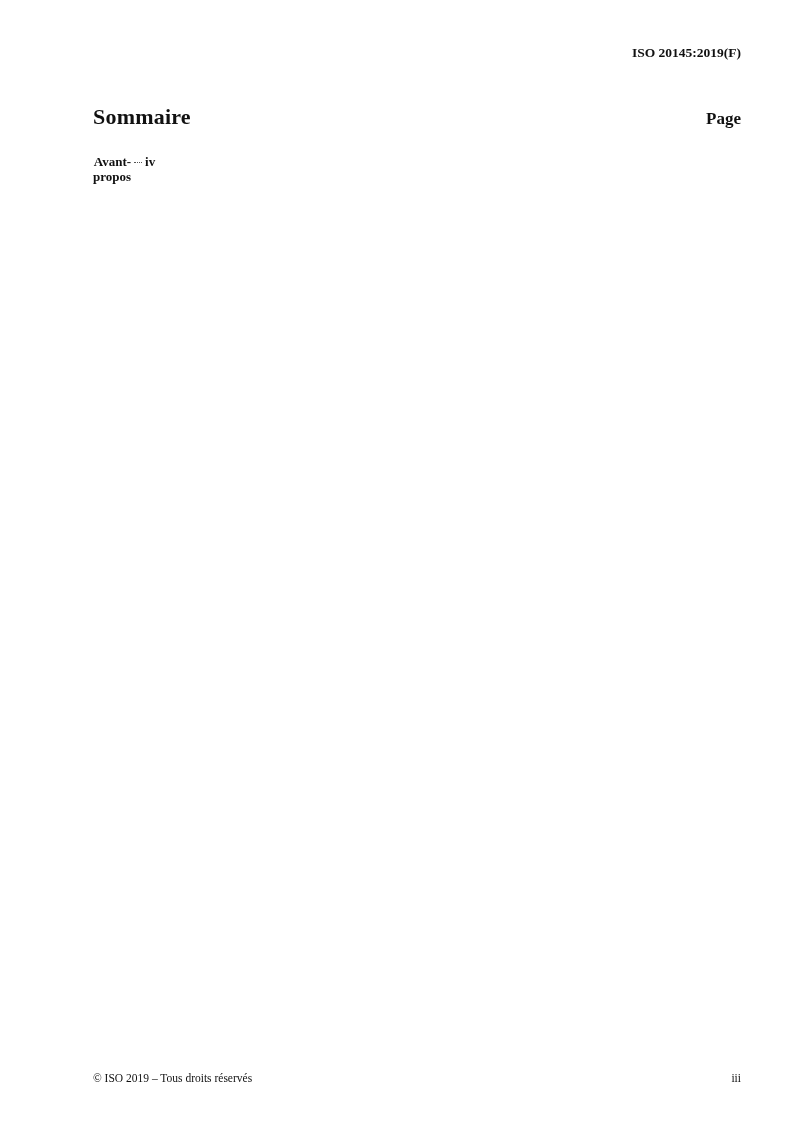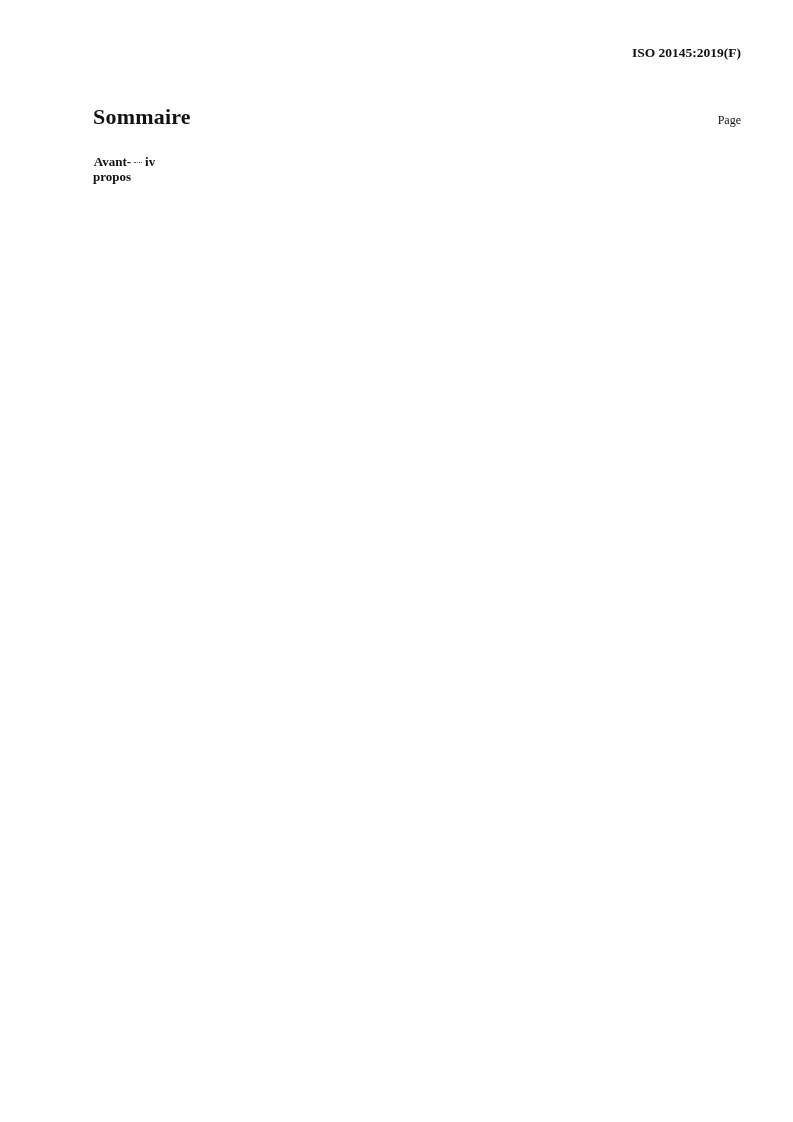--- a/index.html
+++ b/index.html
@@ -33,21 +33,22 @@
     align-items: baseline;
     text-align: center;
   }
   .toc-title {
     font-size: 22px;
     font-weight: bold;
     letter-spacing: 0.2px;
     margin: 0;
   }
   .page-label {
-    font-size: 12px;
+    font-size: 17px;
+    font-weight: bold;
   }
   .entries {
     margin-top: 24px;
     font-size: 12.5px;
   }
   .entry {
     display: flex;
     align-items: baseline;
     line-height: 1.18;
   }
@@ -88,14 +89,18 @@
 
     <div class="entries">
         <div class="entry level0 bold">
           <span class="title"><span>Avant-propos</span></span>
           <span class="leader"></span>
           <span class="page">iv</span>
         </div>
       </div>
   </div>
 
+  <div class="footer">
+    <span>© ISO 2019 – Tous droits réservés</span>
+    <span>iii</span>
+  </div>
 
 </div>
 
 </body></html>

